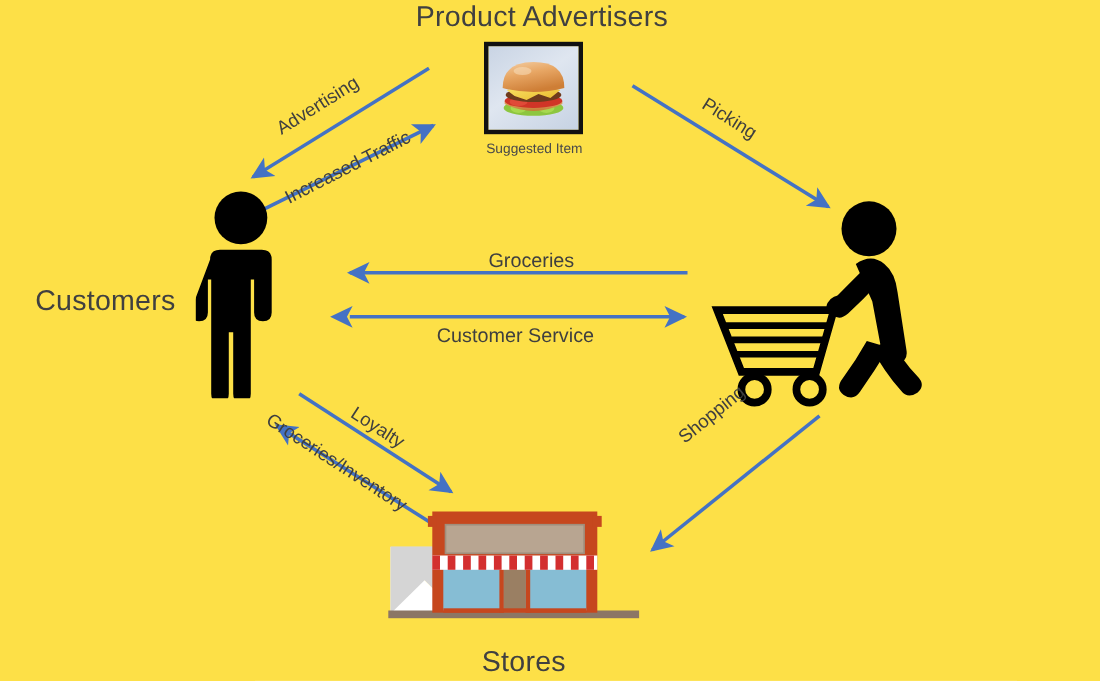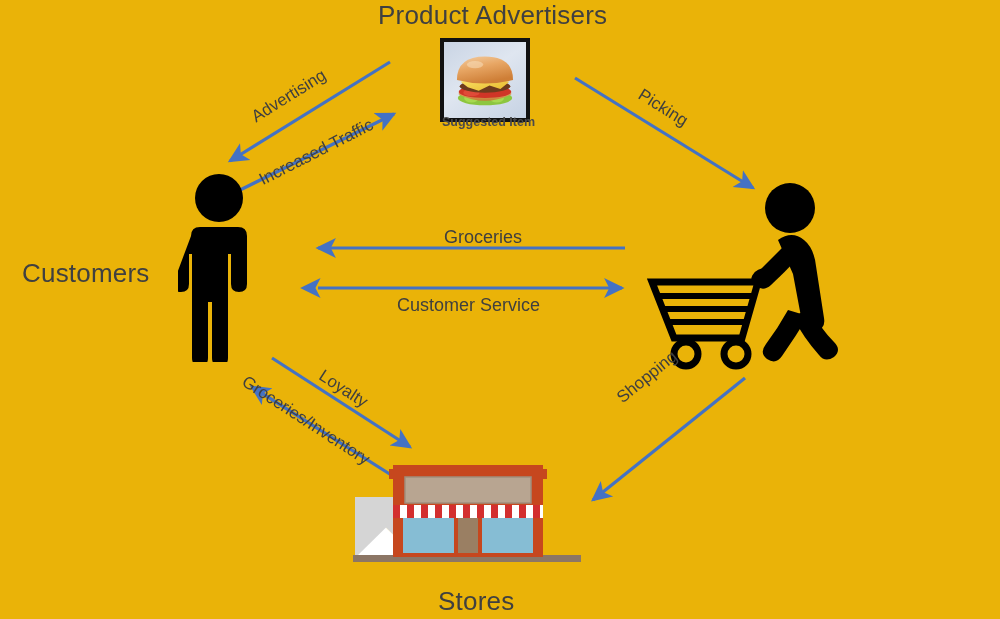--- a/index.html
+++ b/index.html
@@ -7,21 +7,21 @@
     padding: 0;
     background: #ffffff;
   }
   body {
     font-family: "Liberation Sans", sans-serif;
   }
   #canvas {
     position: relative;
     width: 1000px;
     height: 619px;
-    background: #eab308;
+    background: #fde047;
     overflow: hidden;
   }
   .node-label {
     position: absolute;
     color: #404040;
     font-size: 26px;
     font-weight: 400;
     letter-spacing: 0.2px;
     white-space: nowrap;
   }
@@ -122,27 +122,27 @@
 
       <ellipse cx="45" cy="49" rx="28" ry="7" fill="#6E3B1D"></ellipse>
 
       <path d="M18 44 L45 38 L72 44 L62 52 L50 48 L38 54 L26 50 Z" fill="url(#chz)"></path>
 
       <path d="M14 42 Q14 16 45 16 Q76 16 76 42 Q45 50 14 42 Z" fill="url(#bunTop)"></path>
       <ellipse cx="34" cy="25" rx="9" ry="4" fill="#F7DEBB" opacity="0.55"></ellipse>
     </svg>
   </div>
 
-  <div class="caption" style="left:442px; top:115px;font-weight:bold;">Suggested Item</div>
+  <div class="caption" style="left:442px; top:128px;">Suggested Item</div>
 
   <svg style="position:absolute; left:178px; top:172px; width:82px; height:190px;" viewBox="0 0 82 190">
     <circle cx="41" cy="26" r="24" fill="#000000"></circle>
     <path d="M13 64 q0 -9 9 -9 h38 q9 0 9 9 v48 q0 8 -8 8 q-8 0 -8 -8 v-30 h-3 v104 q0 8 -8 8 q-8 0 -8 -8 v-56 h-4 v56 q0 8 -8 8 q-8 0 -8 -8 v-104 h-3 v30 q0 8 -8 8 q-8 0 -8 -8 z" fill="#000000"></path>
   </svg>
-  <div class="node-label" style="left:22px; top:258px;">Customers</div>
+  <div class="node-label" style="left:32px; top:258px;">Customers</div>
 
   <svg style="position:absolute; left:638px; top:182px; width:210px; height:190px;" viewBox="0 0 210 190">
 
     <path d="M14 100 L120 100 L104 156 L36 156 Z" fill="none" stroke="#000000" stroke-width="7"></path>
     <line x1="22" y1="114" x2="116" y2="114" stroke="#000000" stroke-width="6"></line>
     <line x1="27" y1="127" x2="112" y2="127" stroke="#000000" stroke-width="6"></line>
     <line x1="32" y1="140" x2="108" y2="140" stroke="#000000" stroke-width="6"></line>
 
     <path d="M120 100 L138 92" stroke="#000000" stroke-width="8" stroke-linecap="round"></path>
 

